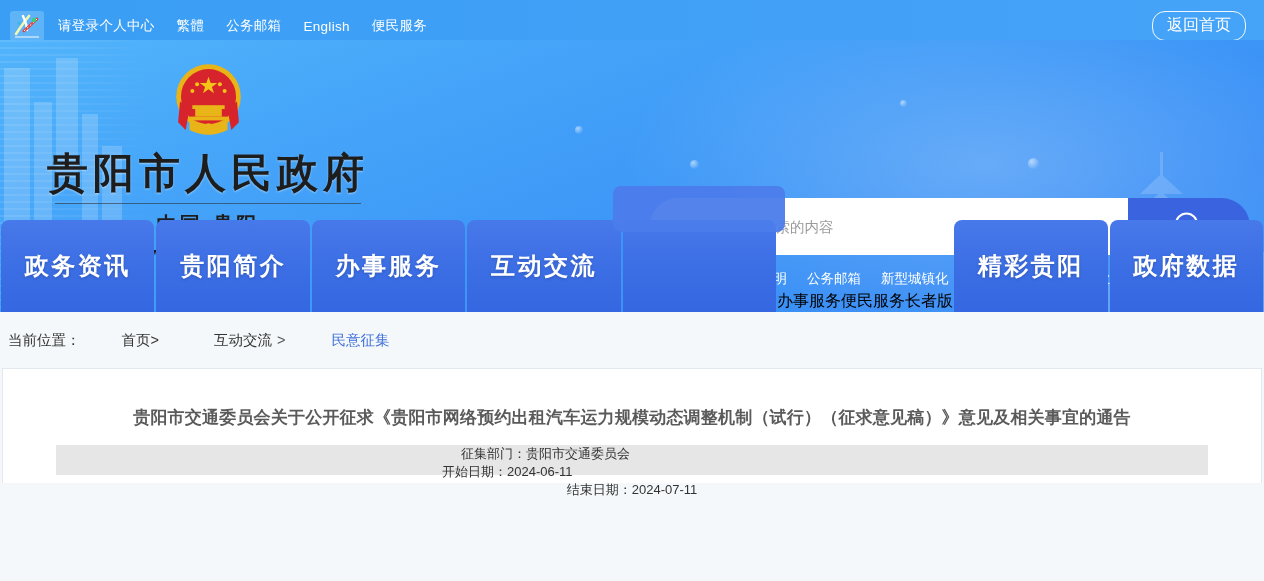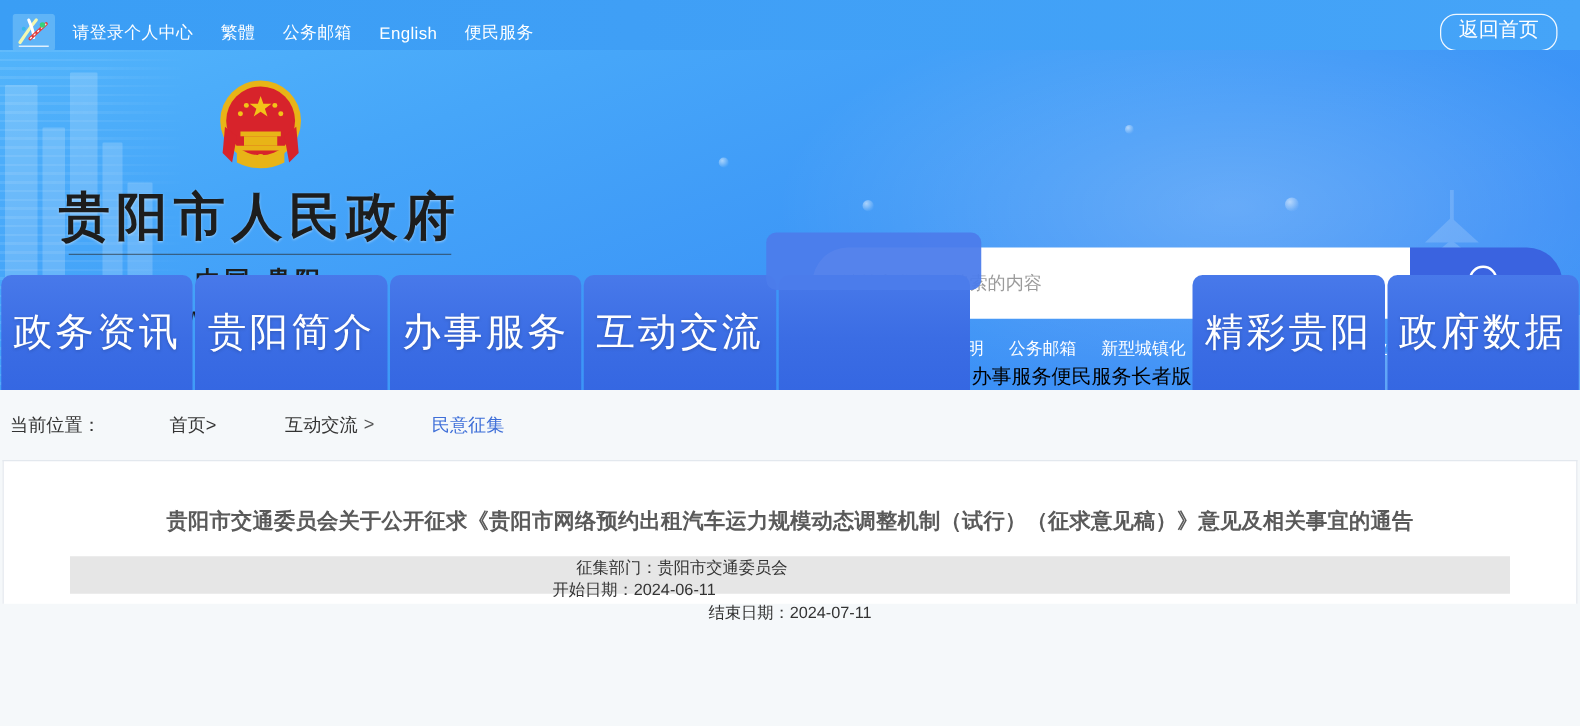--- a/index.html
+++ b/index.html
@@ -163,22 +163,22 @@
     height: 92px;
     margin: 0 1px;
     background: linear-gradient(180deg, #4879ea 0%, #3b6de4 55%, #3567e2 100%);
     border-radius: 8px 8px 0 0;
     display: flex; align-items: center; justify-content: center;
     cursor: pointer;
     text-decoration: none;
   }
   .nav-item span {
     color: #ffffff;
-    font-size: 31px;
-    font-weight: normal;
+    font-size: 24px;
+    font-weight: bold;
     letter-spacing: 2.5px;
     text-shadow: 0 1px 3px rgba(0,0,0,.20);
     font-family: "DejaVu Sans", "Liberation Sans", sans-serif;
   }
   .nav-flyout {
     position: absolute;
     left: 50%; transform: translateX(-50%);
     bottom: 80px;
     width: 172px; height: 46px;
     background: rgba(76,124,235,.95);
@@ -190,21 +190,21 @@
 
   
   .crumb-bar {
     height: 56px;
     background: #f5f8fa;
     display: flex; align-items: center;
     padding-left: 8px;
     font-size: 14.5px;
     color: #333333;
   }
-  .crumb-bar .crumb-label { margin-right: 14px; }
+  .crumb-bar .crumb-label { }
   .crumb-bar a { color: #333333; text-decoration: none; margin-left: 41px; }
   .crumb-bar .sep { margin: 0 5px; color: #555; }
   .crumb-bar a.current { color: #3f6fd8; }
 
   
   .card {
     margin: 0 2px;
     background: #ffffff;
     border: 1px solid #e3e8ee;
     border-bottom: none;

